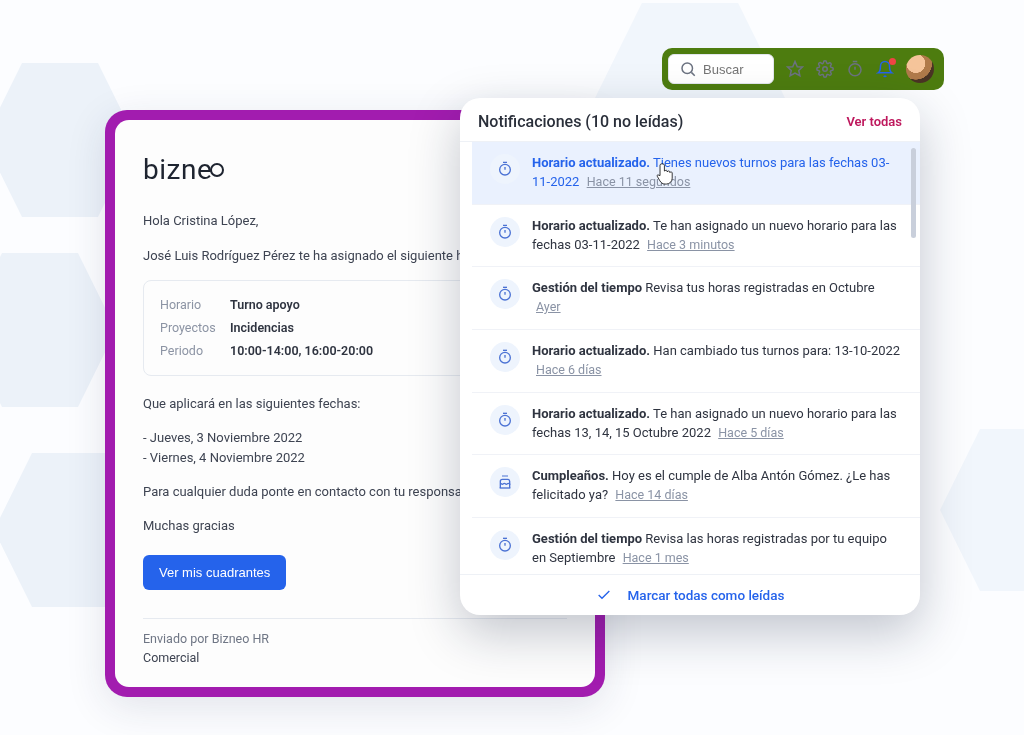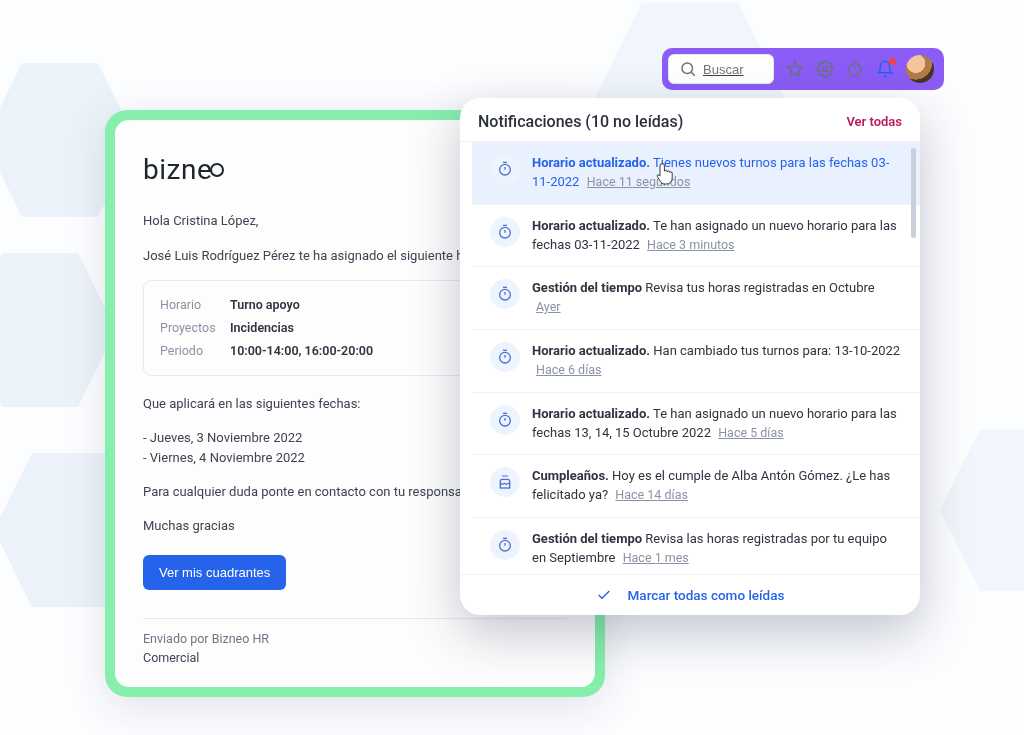--- a/index.html
+++ b/index.html
@@ -24,21 +24,21 @@
   .hex.h2 { left: -40px;  top: 240px; transform: scale(0.95); }
   .hex.h3 { left: -10px;  top: 440px; transform: scale(0.95); }
   .hex.h4 { left: 610px;  top: 10px;  transform: scale(1.2);  background:#f1f6fc; }
   .hex.h5 { left: 940px;  top: 420px; transform: scale(1.0);  background:#f1f6fc; }
 
   
   .email-frame {
     position: absolute;
     left: 105px; top: 110px;
     width: 500px;
-    background: #86efac;
+    background: #a21caf;
     border-radius: 22px;
     box-shadow: 0 10px 40px rgba(30,40,80,0.12);
     padding: 10px;
   }
   .email-inner {
     background: #fdfdfd;
     border-radius: 14px;
     padding: 28px 28px 20px 28px;
     font-size: 13px;
     color: #3e4452;
@@ -90,24 +90,23 @@
     padding-top: 10px;
     color:#6f7685;
     font-size:12.5px;
   }
 
   
   .toolbar {
     position:absolute;
     right: 80px; top: 48px;
     display:flex; align-items:center; gap:12px;
-    background:#8b5cf6;
+    background:#4d7c0f;
     padding:6px 10px 6px 6px;
     border-radius:10px;
-    text-decoration:underline;
   }
   .search-wrap {
     display:flex;align-items:center;gap:6px;
     border:1px solid #e2e6ee;
     border-radius:6px;
     padding:5px 10px;
     background:#fff;
   }
   .search-wrap input {
     border:none;outline:none;width:60px;font-size:13px;color:#6b7280;

